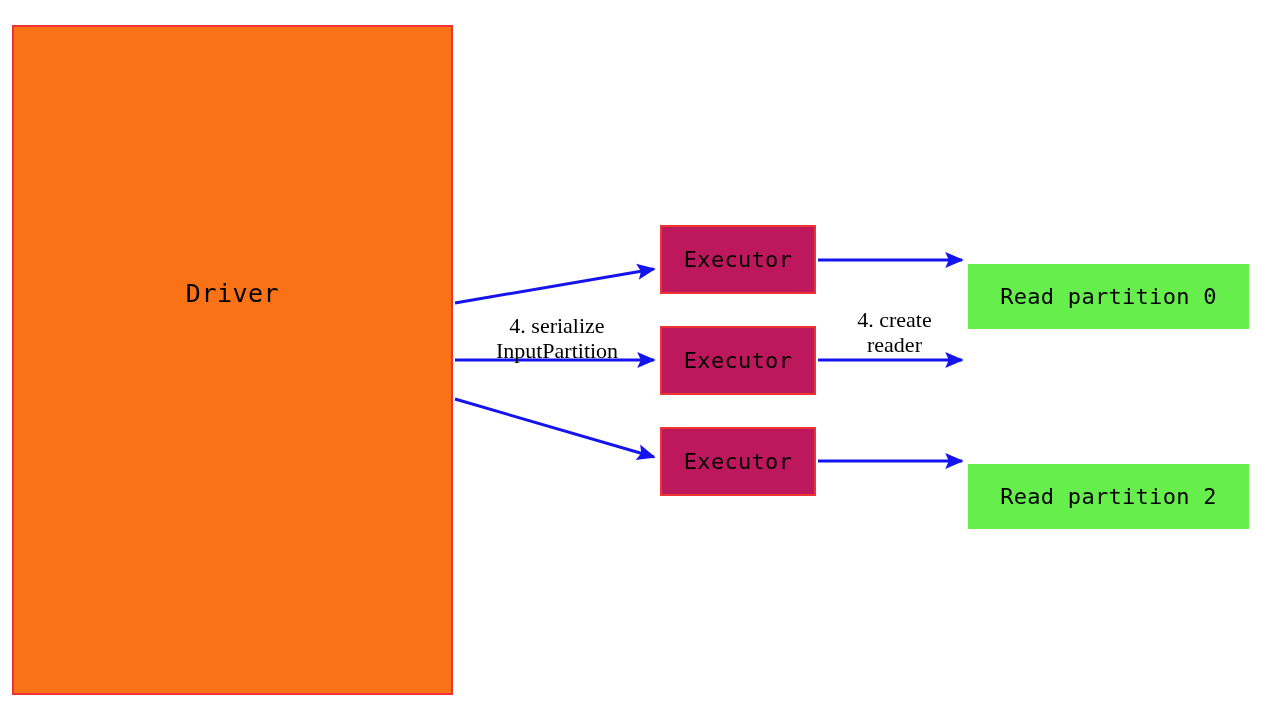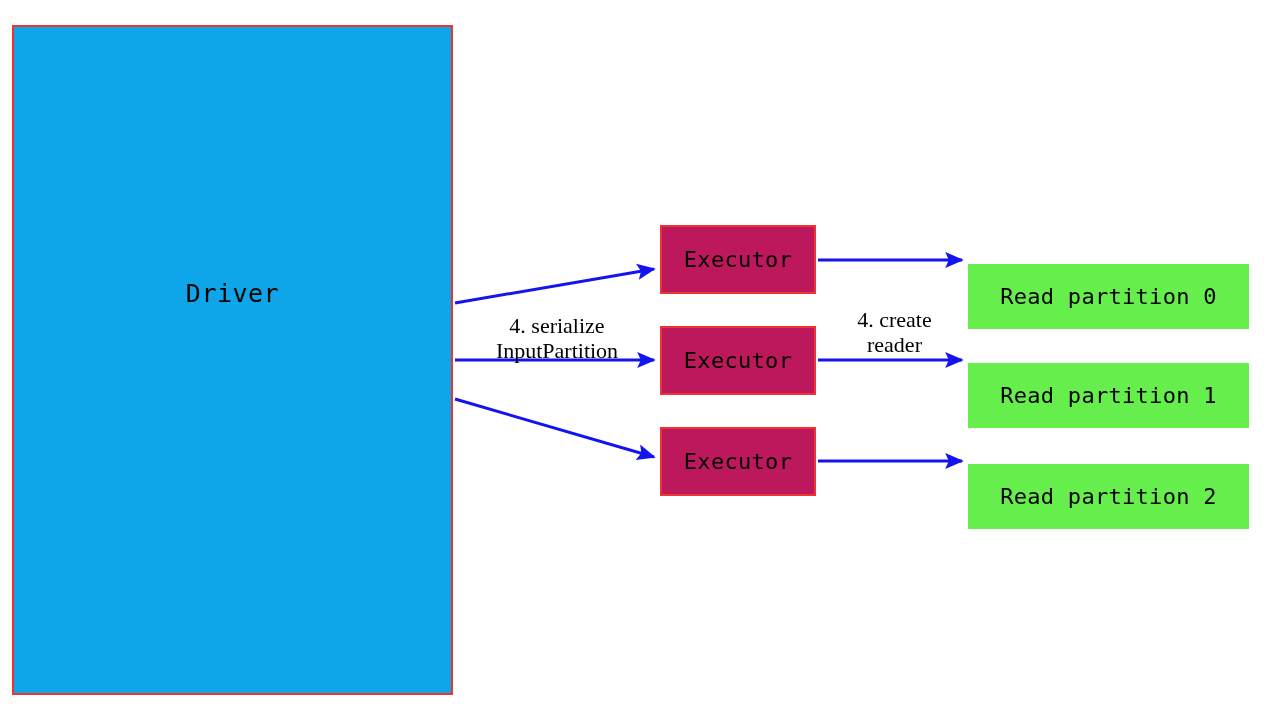--- a/index.html
+++ b/index.html
@@ -21,21 +21,21 @@
     display: flex;
     align-items: center;
     justify-content: center;
   }
   .driver-box {
     left: 12px;
     top: 25px;
     width: 441px;
     height: 670px;
     border: 2px solid #ee3333;
-    background: #0ea5e9;
+    background: #f97316;
     display: block;
   }
   .driver-title {
     position: absolute;
     left: 0;
     right: 0;
     top: 252px;
     text-align: center;
     font-family: "DejaVu Sans Mono", "Liberation Mono", monospace;
     font-size: 25px;
@@ -119,21 +119,20 @@
 
   <div class="box driver-box">
     <div class="driver-title">Driver</div>
   </div>
 
   <div class="box executor-box exec1">Executor</div>
   <div class="box executor-box exec2">Executor</div>
   <div class="box executor-box exec3">Executor</div>
 
   <div class="box partition-box part1">Read partition 0</div>
-  <div class="box partition-box part2">Read partition 1</div>
   <div class="box partition-box part3">Read partition 2</div>
 
   <svg class="arrows" viewBox="0 0 1270 710">
     <defs>
       <marker id="bluearrow" markerWidth="7" markerHeight="7" refX="5.6" refY="3.1" orient="auto" markerUnits="strokeWidth">
         <path d="M0,0.4 L6.2,3.1 L0,5.8 L1.2,3.1 Z" fill="#1414ee"></path>
       </marker>
     </defs>
 
     <line x1="455" y1="303" x2="654" y2="269" stroke="#1414ee" stroke-width="3" marker-end="url(#bluearrow)"></line>

